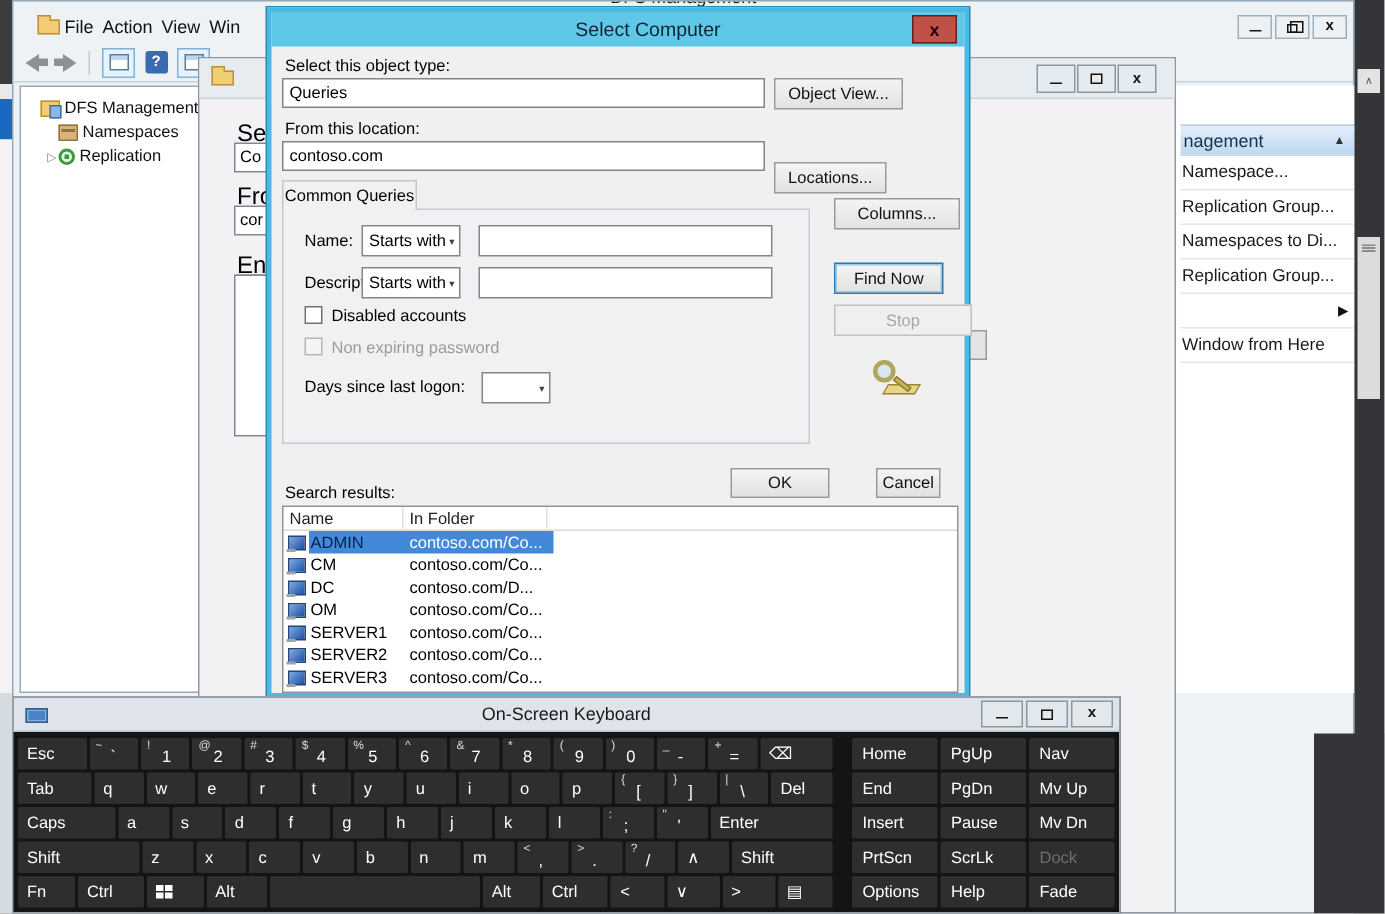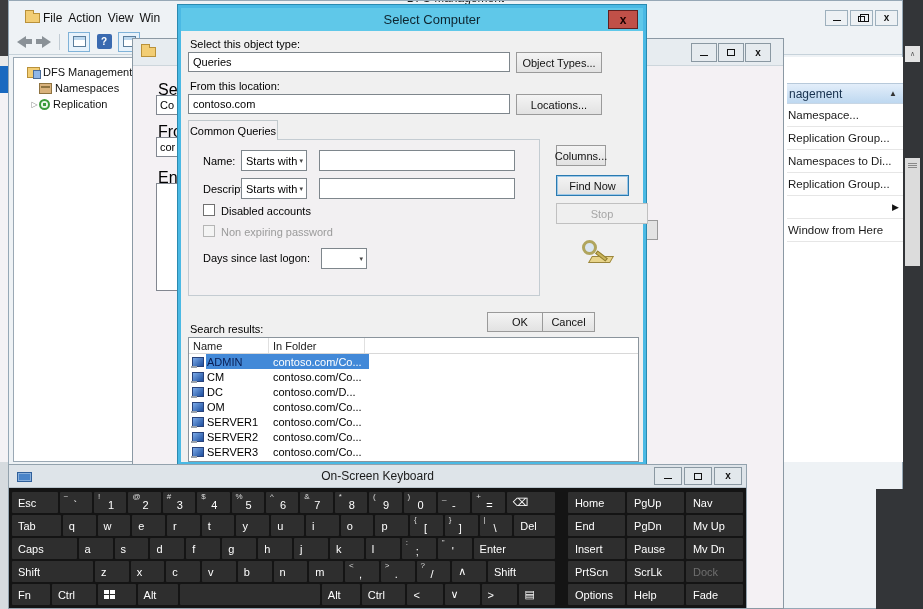--- a/index.html
+++ b/index.html
@@ -303,25 +303,25 @@
   </div>
 
   <div class="abs dialog">
     <div class="dlg-titlebar">
       <span>Select Computer</span>
       <span class="dlg-close">x</span>
     </div>
     <div class="dlg-body">
       <span class="lbl" style="left:9px; top:7px">Select this object type:</span>
       <span class="txt" style="left:7px; top:21px; width:322px; height:20px">Queries</span>
-      <span class="btn" style="left:335px; top:21px; width:86px; height:21px">Object Types...</span>
+      <span class="btn" style="left:335px; top:21px; width:86px; height:21px">Object View...</span>
 
       <span class="lbl" style="left:9px; top:49px">From this location:</span>
       <span class="txt" style="left:7px; top:63px; width:322px; height:20px">contoso.com</span>
-      <span class="btn" style="left:335px; top:63px; width:86px; height:21px">Locations...</span>
+      <span class="btn" style="left:335px; top:77px; width:75px; height:21px">Locations...</span>
 
       <span class="tab">Common Queries</span>
       <div class="panel">
         <span class="lbl" style="left:14px; top:15px">Name:</span>
         <span class="sel" style="left:52px; top:10px; width:66px; height:21px">
             <span>Starts with</span>
             <span class="sel-arrow">▾</span>
           </span>
         <span class="txt" style="left:130px; top:10px; width:196px; height:21px"></span>
 
@@ -336,32 +336,32 @@
         <span class="cb-label" style="left:32px; top:65px">Disabled accounts</span>
         <span class="cb disabled" style="left:14px; top:85px"></span>
         <span class="cb-label disabled" style="left:32px; top:86px">Non expiring password</span>
 
         <span class="lbl" style="left:14px; top:112px">Days since last logon:</span>
         <span class="sel" style="left:132px; top:108px; width:46px; height:21px">
             <span class="sel-arrow">▾</span>
           </span>
       </div>
 
-      <span class="btn" style="left:375px; top:114px; width:50px; height:21px">Columns...</span>
+      <span class="btn" style="left:375px; top:101px; width:84px; height:21px">Columns...</span>
       <span class="btn focus" style="left:375px; top:144px; width:73px; height:21px">Find Now</span>
       <span class="btn disabled" style="left:375px; top:172px; width:92px; height:21px">Stop</span>
 
       <span class="mag">
         <span class="mag-base"></span>
           <span class="mag-glass"></span>
           <span class="mag-handle"></span>
       </span>
 
       <span class="btn" style="left:306px; top:281px; width:66px; height:20px">OK</span>
-      <span class="btn" style="left:361px; top:281px; width:53px; height:20px">Cancel</span>
+      <span class="btn" style="left:403px; top:281px; width:43px; height:20px">Cancel</span>
 
       <span class="lbl" style="left:9px; top:292px">Search results:</span>
       <div class="list">
         <div class="list-header">
           <span class="lh-cell" style="width:80px">Name</span>
           <span class="lh-cell" style="width:96px">In Folder</span>
         </div>
         <div id="results-rows">
             <div class="res-row selected">
               <div class="res-hl"></div>

